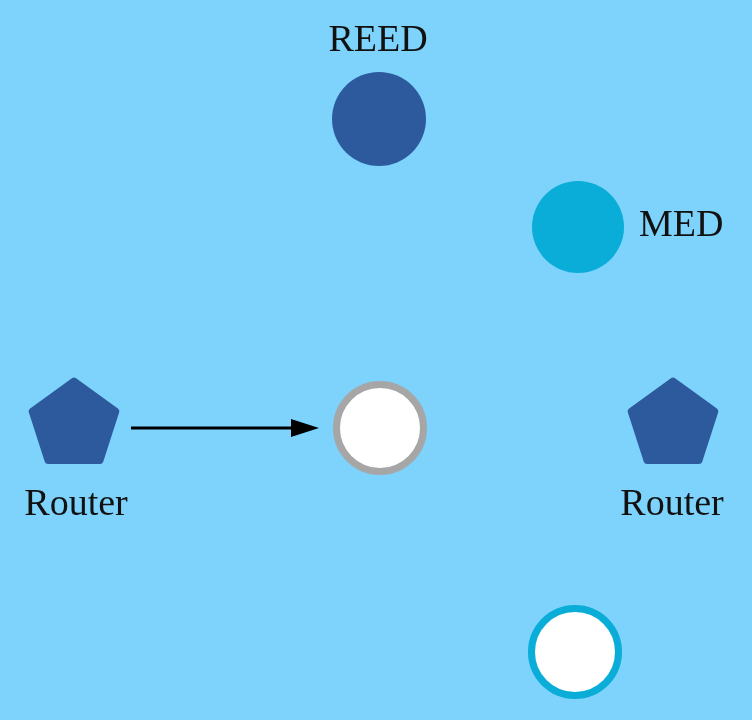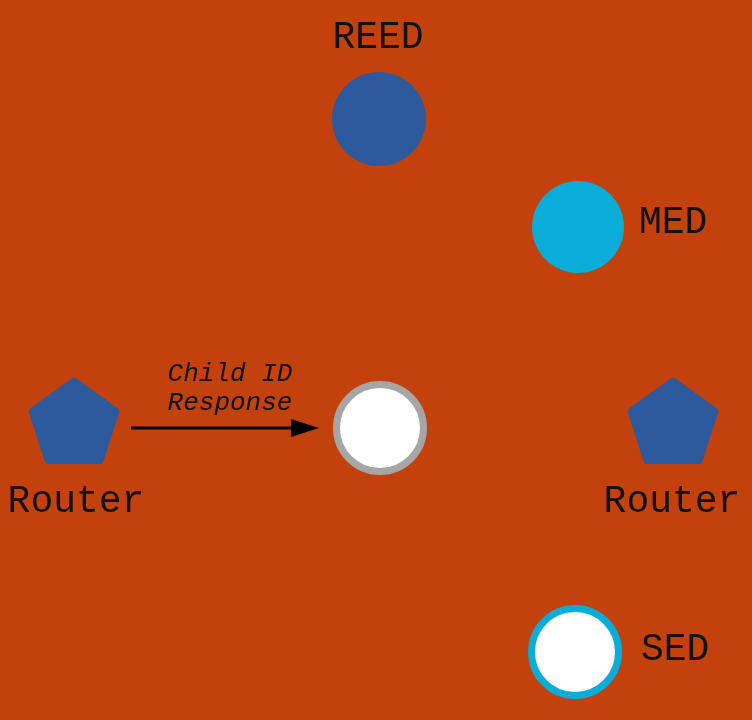--- a/index.html
+++ b/index.html
@@ -8,23 +8,23 @@
     --joiner-gray: #a6a6a6;
     --arrow-black: #000000;
     --label-black: #111111;
   }
   * { box-sizing: border-box; }
   html, body { margin: 0; padding: 0; background: #ffffff; }
   .canvas {
     position: relative;
     width: 752px;
     height: 720px;
-    background: #c2410c;
+    background: #7dd3fc;
     overflow: hidden;
-    font-family: Liberation Mono, monospace;
+    font-family: Liberation Serif, serif;
     color: var(--label-black);
   }
   .abs { position: absolute; }
   .node-label {
     font-size: 38px;
     line-height: 44px;
     color: var(--label-black);
     white-space: nowrap;
   }
   .center { text-align: center; }
@@ -81,31 +81,28 @@
   <div class="circle filled-blue reed-circle"></div>
 
   <div class="circle filled-cyan med-circle"></div>
   <div class="abs node-label med-label">MED</div>
 
   <svg class="pentagon pentagon-left" viewBox="0 0 96 92">
     <polygon points="48,4 89.8,34.4 73.9,83.6 22.1,83.6 6.2,34.4"></polygon>
   </svg>
   <div class="abs node-label center router-left-label">Router</div>
 
-  <div class="message-label">Child ID
-Response</div>
 
   <svg class="arrow-svg" width="192" height="36" viewBox="0 0 192 36">
     <line x1="2" y1="18" x2="162" y2="18"></line>
     <polygon points="162,9 190,18 162,27"></polygon>
   </svg>
 
   <div class="circle outlined-gray joiner-circle"></div>
 
   <svg class="pentagon pentagon-right" viewBox="0 0 96 92">
     <polygon points="48,4 89.8,34.4 73.9,83.6 22.1,83.6 6.2,34.4"></polygon>
   </svg>
   <div class="abs node-label center router-right-label">Router</div>
 
   <div class="circle outlined-cyan sed-circle"></div>
-  <div class="abs node-label sed-label">SED</div>
 
 </div>
 
 </body></html>

